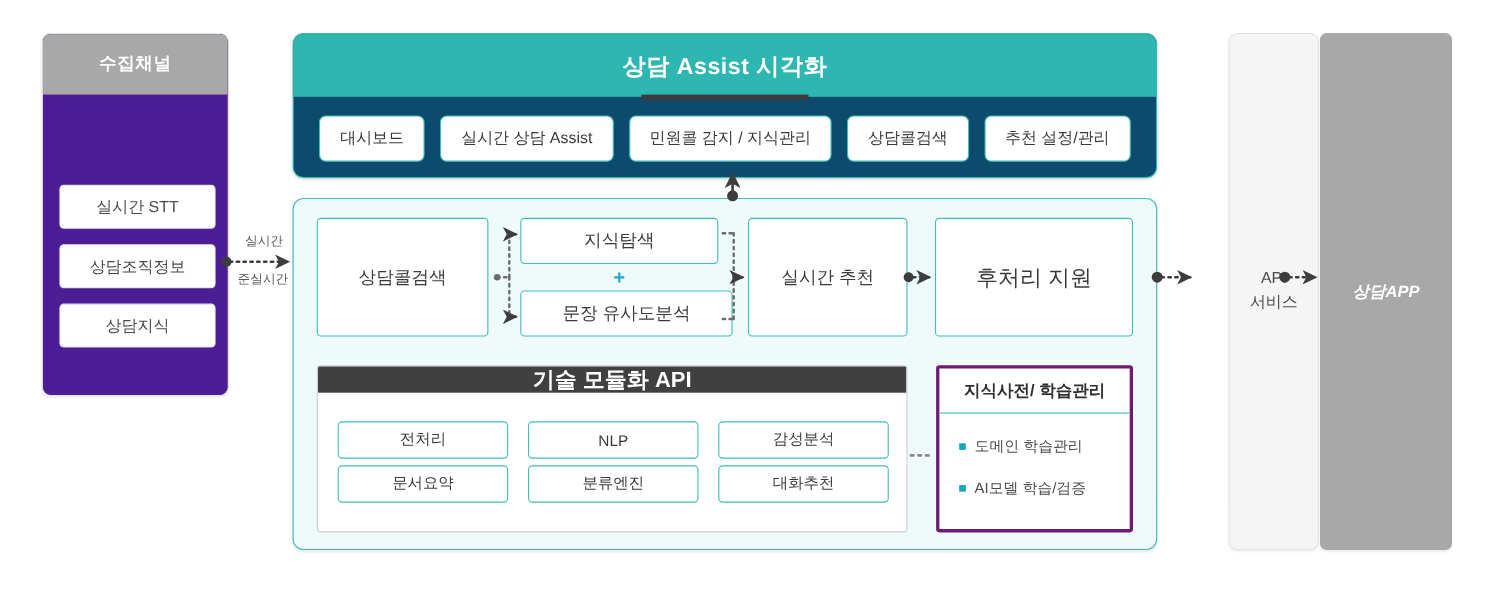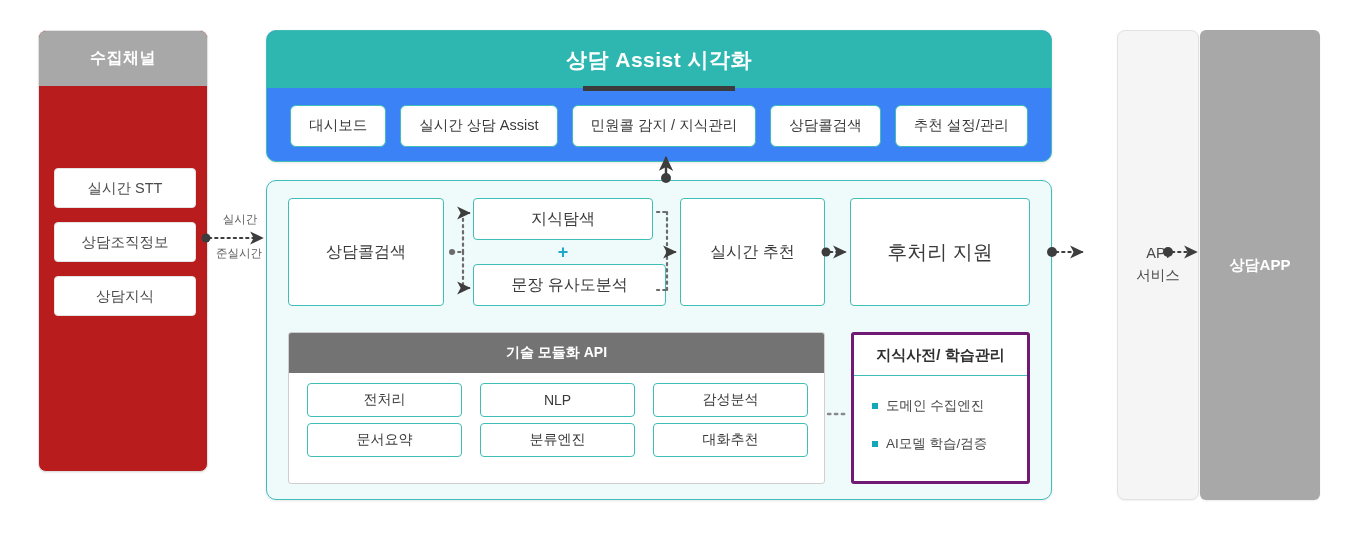--- a/index.html
+++ b/index.html
@@ -10,22 +10,22 @@
     color:#444;
     overflow:hidden;
   }
   #stage{position:relative;width:1360px;height:536px;}
 
   
   .abs{position:absolute;box-sizing:border-box;}
 
   
   .chan-panel{
-    left:38px;top:30px;width:170px;height:442px;
-    background:#b91c1c;border:1px solid #e2e2e2;border-radius:8px;
+    left:38px;top:30px;width:170px;height:330px;
+    background:#4c1d95;border:1px solid #e2e2e2;border-radius:8px;
     box-shadow:0 1px 2px rgba(0,0,0,.07);
     overflow:hidden;
   }
   .chan-head{
     position:absolute;left:0;top:0;width:100%;height:55px;
     background:#a8a8a8;color:#ffffff;font-size:16px;font-weight:bold;
     display:flex;align-items:center;justify-content:center;
     letter-spacing:.5px;
   }
   .chan-item{
@@ -37,21 +37,21 @@
 
   
   .conn-label{
     position:absolute;font-size:11.5px;color:#5a5a5a;white-space:nowrap;
     text-align:center;
   }
 
   
   .vis-panel{
     left:266px;top:30px;width:786px;height:132px;
-    background:#3b82f6;border:1px solid #3fbdb6;border-radius:10px;
+    background:#0c4a6e;border:1px solid #3fbdb6;border-radius:10px;
     box-shadow:0 1px 3px rgba(0,0,0,.10);overflow:hidden;
   }
   .vis-head{
     position:absolute;left:0;top:0;width:100%;height:57px;
     background:#2eb7b0;color:#ffffff;
     display:flex;align-items:center;justify-content:center;
     font-size:21px;font-weight:bold;letter-spacing:.5px;
   }
   .vis-underline{
     position:absolute;left:50%;transform:translateX(-50%);
@@ -92,22 +92,22 @@
   }
   .blk-rt     {left:680px;top:198px;width:145px;height:108px;font-size:16px;}
   .blk-post   {left:850px;top:198px;width:180px;height:108px;font-size:20px;}
 
   
   .api-card{
     left:288px;top:332px;width:537px;height:152px;
     background:#ffffff;border:1px solid #cfcfcf;border-radius:3px;overflow:hidden;
   }
   .api-head{
-    position:absolute;left:0;top:0;width:100%;height:40px;
-    background:#737373;color:#ffffff;font-size:14px;font-weight:bold;
+    position:absolute;left:0;top:0;width:100%;height:24px;
+    background:#404040;color:#ffffff;font-size:20px;font-weight:bold;
     display:flex;align-items:center;justify-content:center;
   }
   .api-grid{
     position:absolute;left:18px;top:50px;width:501px;
     display:grid;grid-template-columns:repeat(3,1fr);
     gap:6px 18px;
     text-align:center;
   }
   .api-cell{
     height:32px;background:#ffffff;border:1px solid #3fbdb6;border-radius:4px;
@@ -137,20 +137,21 @@
     display:flex;align-items:center;justify-content:center;
     box-shadow:0 1px 2px rgba(0,0,0,.06);
     margin-left:31px;
   }
   .api-panel .lbl{font-size:14.5px;color:#4a4a4a;line-height:1.5;text-align:center;}
   .app-panel{
     left:1200px;top:30px;width:120px;height:470px;
     background:#a8a8a8;border-radius:6px;
     display:flex;align-items:center;justify-content:center;
     box-shadow:0 1px 2px rgba(0,0,0,.08);
+    font-style:italic;
   }
   .app-panel .lbl{font-size:15px;font-weight:bold;color:#ffffff;}
 
   
   #wires{position:absolute;left:0;top:0;width:1360px;height:536px;pointer-events:none;}
 </style>
 </head>
 <body>
 
 <div id="stage">
@@ -196,21 +197,21 @@
       <div class="api-cell">분류엔진</div>
       <div class="api-cell">대화추천</div>
     </div>
   </div>
 
   <div class="abs kd-card">
     <div class="kd-head">지식사전/ 학습관리</div>
     <div class="kd-list">
       <div class="kd-item">
         <span class="kd-bullet"></span>
-        <span>도메인 수집엔진</span>
+        <span>도메인 학습관리</span>
       </div>
       <div class="kd-item">
         <span class="kd-bullet"></span>
         <span>AI모델 학습/검증</span>
       </div>
     </div>
   </div>
 
   <div class="abs api-panel">
     <div class="lbl">

